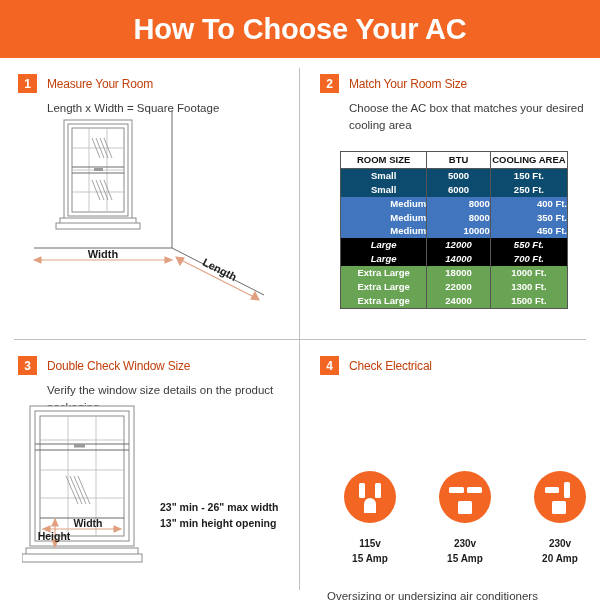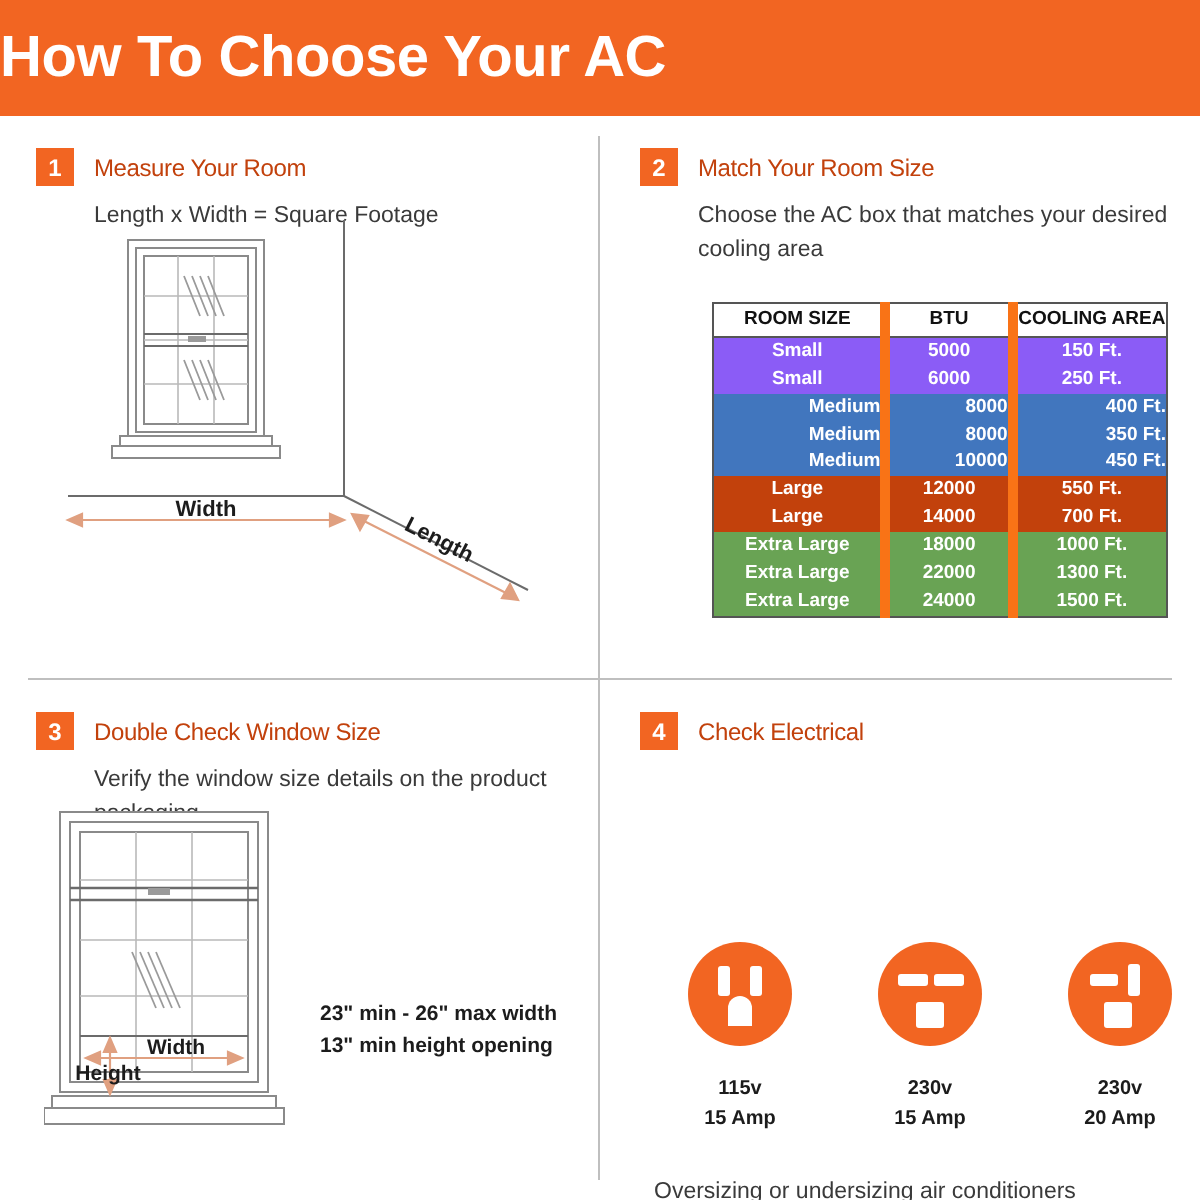--- a/index.html
+++ b/index.html
@@ -6,21 +6,21 @@
   body {
     width: 600px; height: 600px;
     background: #ffffff;
     font-family: "Liberation Sans", sans-serif;
     overflow: hidden;
     position: relative;
   }
   .banner {
     height: 58px;
     background: #f26522;
-    display: flex; align-items: center; justify-content: flex-start;
+    display: flex; align-items: center; justify-content: center;
   }
   .banner-title {
     color: #ffffff;
     font-size: 29px;
     font-weight: bold;
     letter-spacing: -0.2px;
   }
   .grid {
     position: absolute;
     top: 58px; left: 0;
@@ -61,45 +61,45 @@
   }
   .sub {
     font-size: 11.5px; color: #3a3a3a; line-height: 1.45;
     margin: 7px 0 0 47px;
   }
   .q2 .sub, .q4 .sub { margin-left: 49px; }
 
   
   .btu-table {
     position: absolute;
-    left: 56px; top: 93px;
+    left: 40px; top: 93px;
     width: 228px;
     border-collapse: collapse;
     border: 1.5px solid #555;
     font-size: 9.5px;
     background: #fff;
   }
   .btu-table th, .btu-table td {
     text-align: center;
     padding: 1px 0;
     font-weight: bold;
-    border-left: 5px solid #f97316;
+    border-left: 1px solid #f97316;
     border-right: 1px solid #555;
     line-height: 1.25;
     white-space: nowrap;
   }
   .btu-table thead th {
     color: #111; background: #fff;
     font-size: 9.5px;
     border-bottom: 1.5px solid #555;
     padding: 2px 0;
   }
-  .r-black td { background: #8b5cf6; color: #ffffff; }
+  .r-black td { background: #0c4a6e; color: #ffffff; }
   .r-blue  td { background: #4176be; color: #ffffff; text-align: right; }
-  .r-purple td { background: #c2410c; color: #ffffff; }
+  .r-purple td { background: #000000; color: #ffffff; font-style: italic; }
   .r-green td { background: #69a354; color: #ffffff; }
   .btu-table td:first-child, .btu-table th:first-child { border-left: none; width: 38%; }
   .btu-table td:last-child, .btu-table th:last-child { border-right: none; width: 34%; }
 
   
   .room-svg { position: absolute; left: 14px; top: 52px; }
   
   .win-svg { position: absolute; left: 22px; top: 60px; }
   .dim-note {
     position: absolute;

